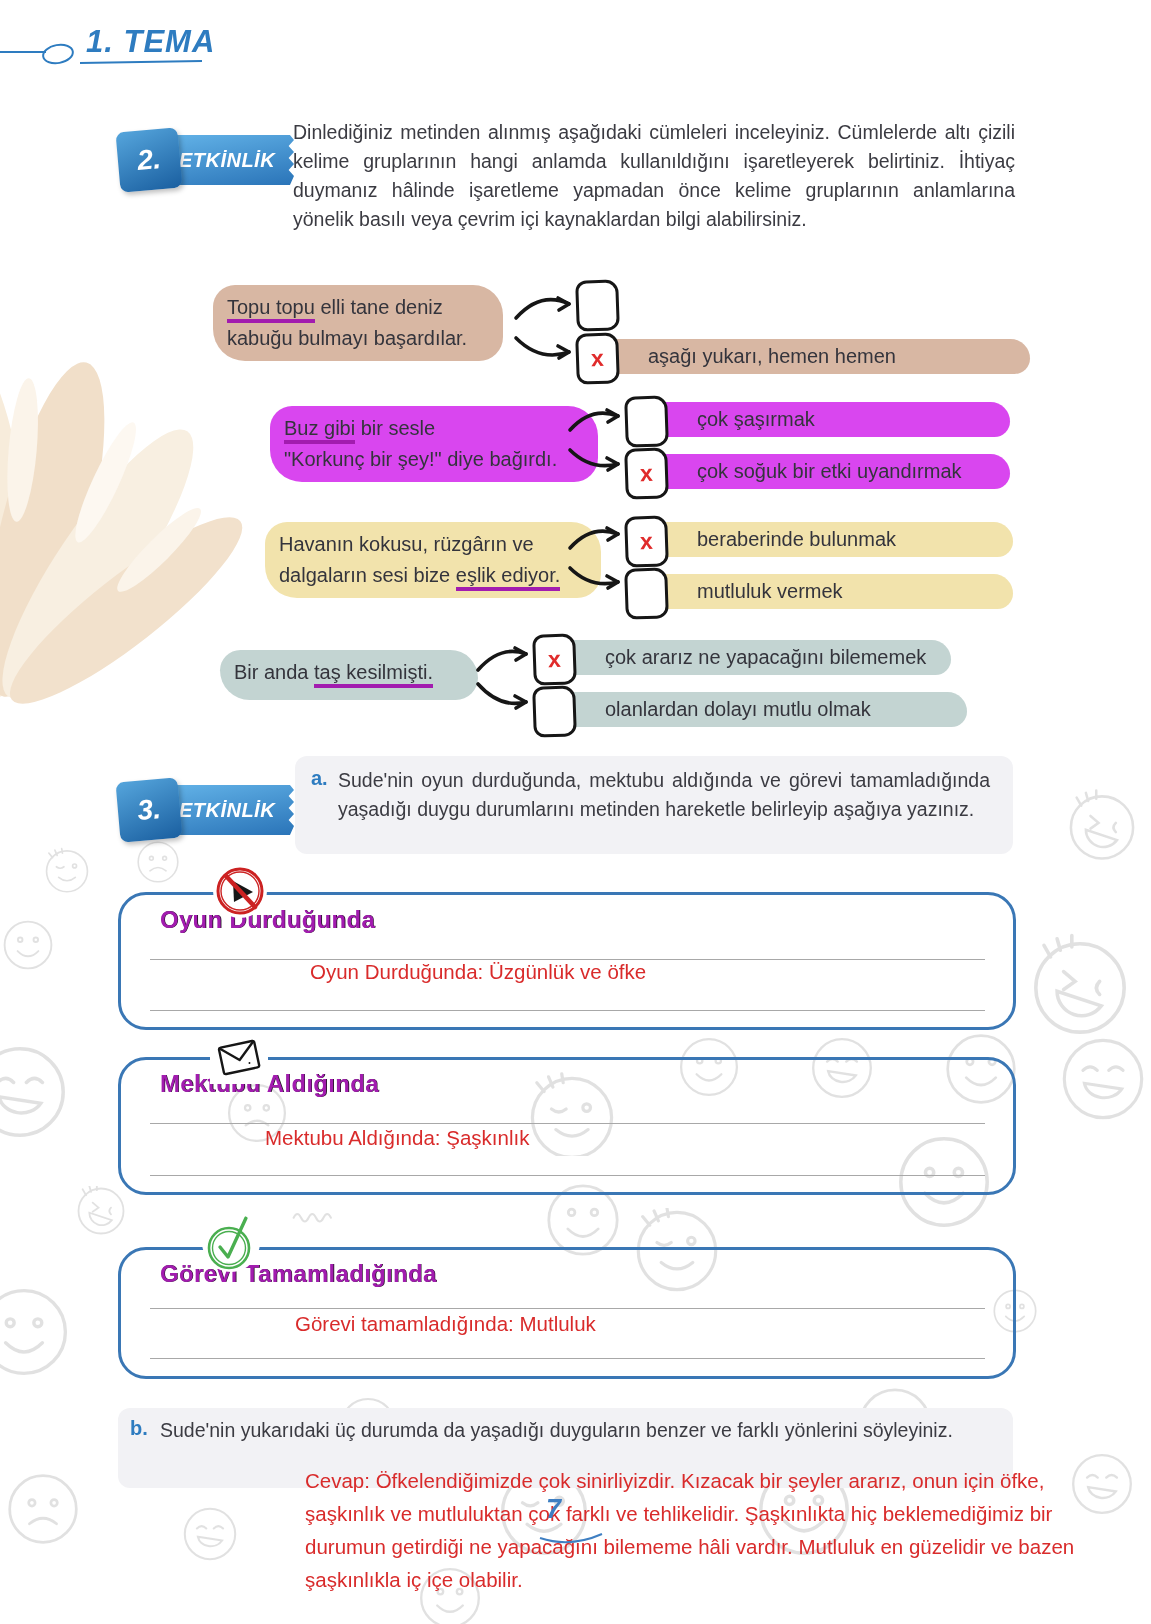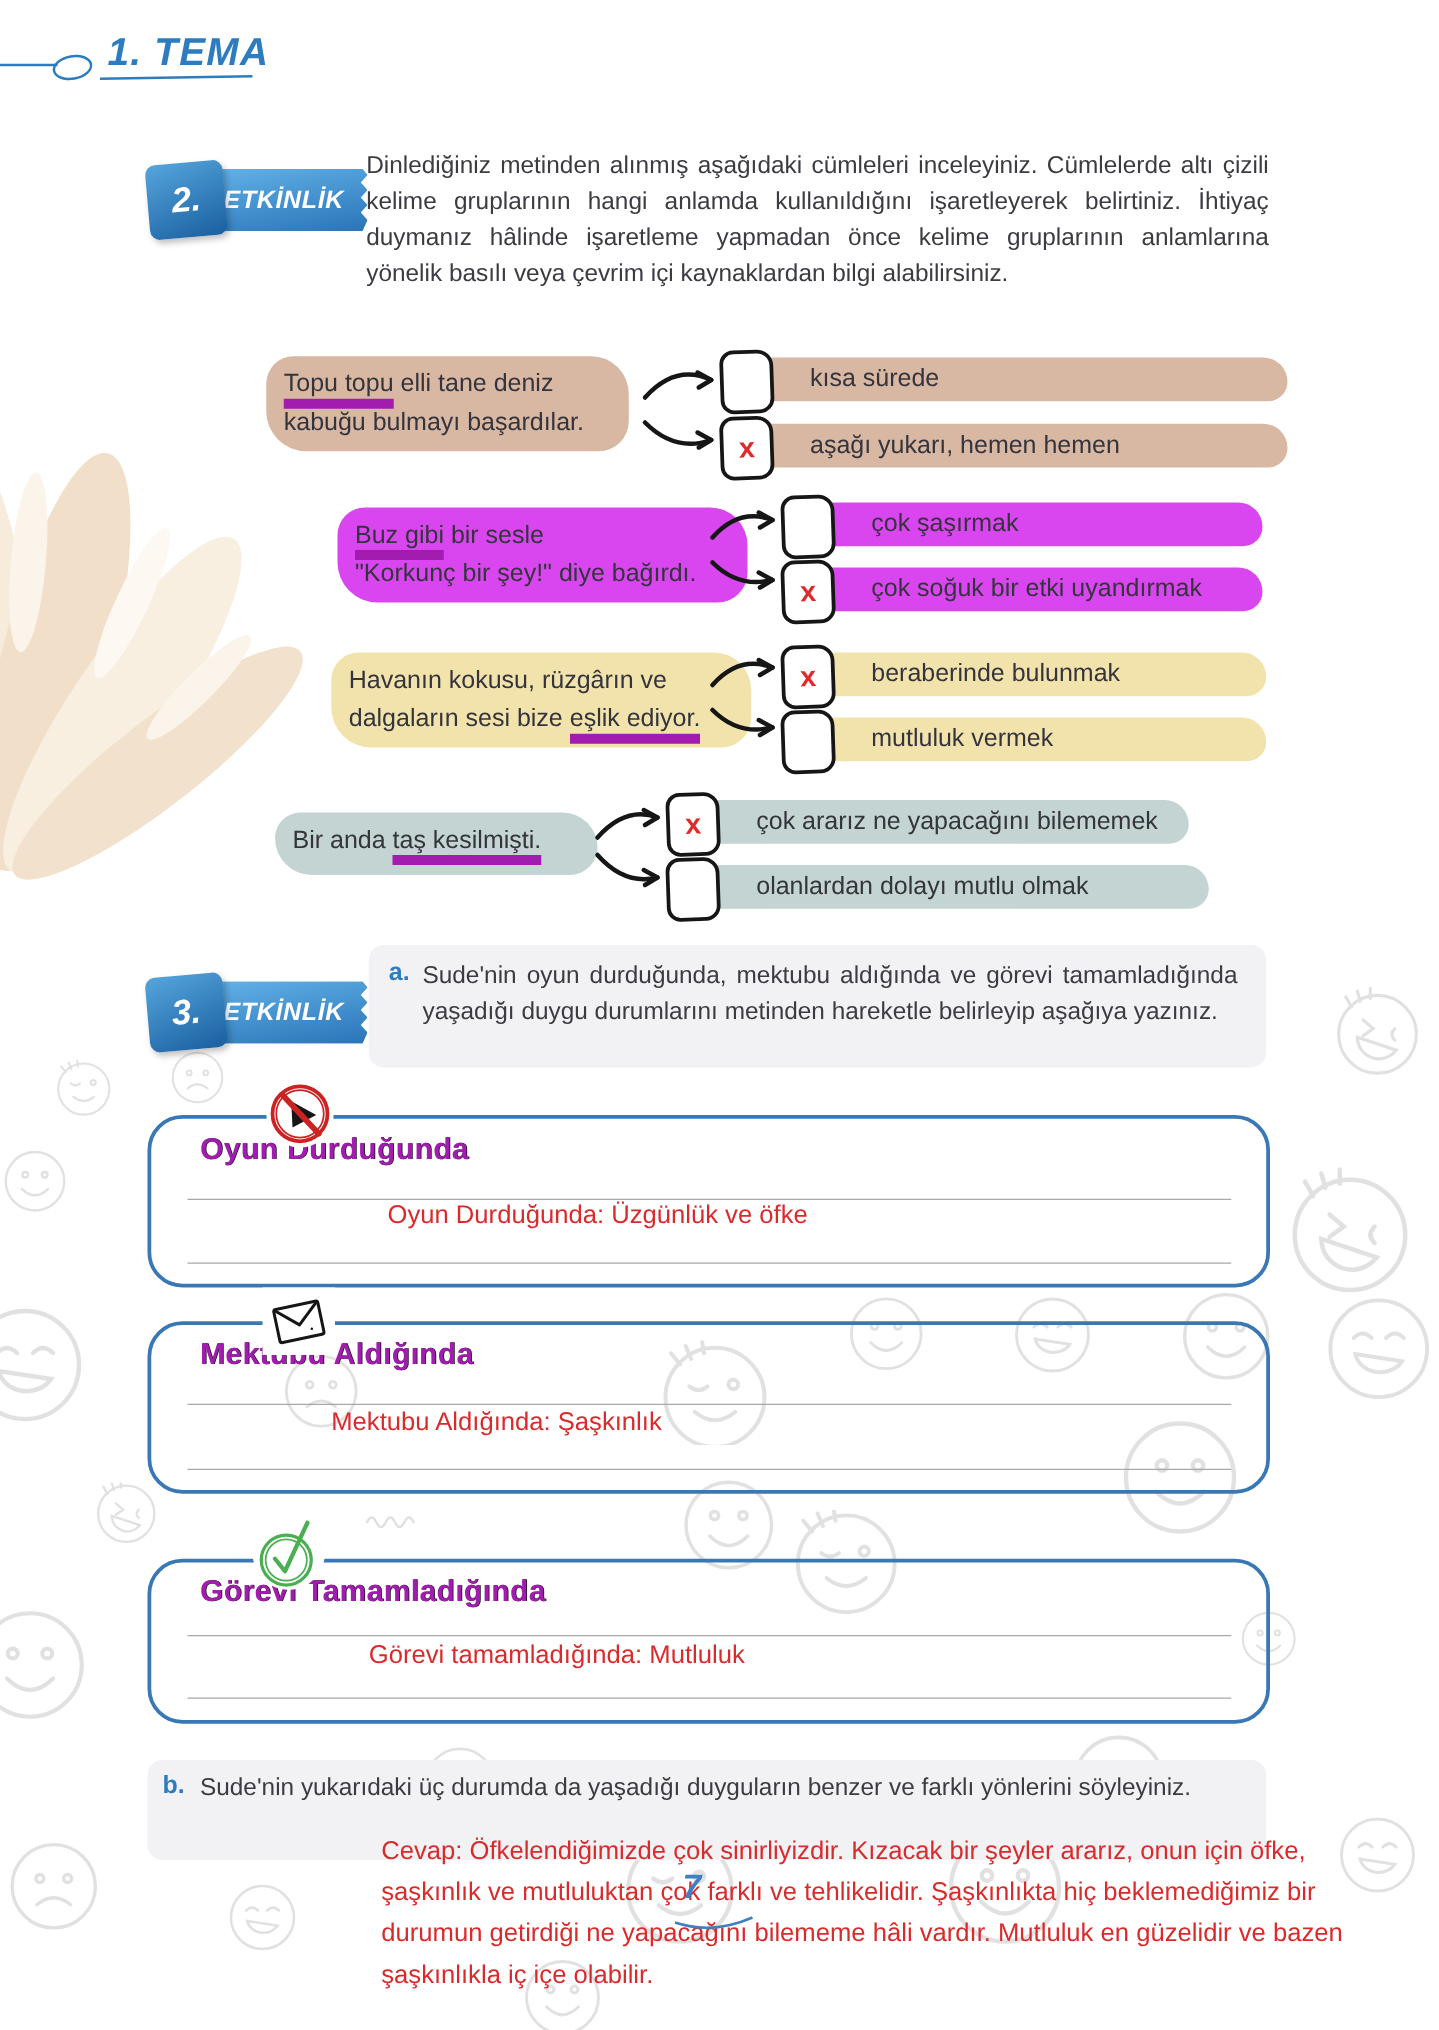--- a/index.html
+++ b/index.html
@@ -36,21 +36,21 @@
   .sub-label{font-weight:bold;color:#2e7cc0;font-size:20px;}
   
   .hl-0{background:#d8b7a3;}
   .hl-1{background:#d946ef;}
   .hl-2{background:#f2e3ac;}
   .hl-3{background:#c3d4d2;}
   .sentence{
     position:absolute;padding:7px 14px;font-size:20px;line-height:31px;
     border-radius:22px 30px 24px 32px; white-space:pre-line;color:#34343c;
   }
-  .u{border-bottom:8px solid #a21caf;padding-bottom:1px;}
+  .u{border-bottom:4px solid #a21caf;padding-bottom:1px;}
   .pill{
     position:absolute;height:35px;border-radius:12px 20px 16px 20px;
     font-size:20px;line-height:35px;color:#34343c;padding-left:52px;box-sizing:border-box;
   }
   .cb{
     position:absolute;width:37px;height:45px;background:#fff;border:3px solid #161616;
     border-radius:11px 13px 12px 11px;transform:rotate(-2deg);z-index:2;
     display:flex;align-items:center;justify-content:center;
     color:#e02b2b;font-size:23px;font-weight:600;
   }
@@ -227,21 +227,20 @@
   <div class="sentence hl-0" style="left:213px;top:281px;width:262px"><span></span><span class="u">Topu topu</span><span> elli tane deniz
 kabuğu bulmayı başardılar.</span></div>
   <svg class="arrow" style="left:512px;top:284px" width="64" height="36">
       <path d="M4 30 C 22 10, 40 8, 57 16"></path>
       <path d="M57 16 L46 10 M57 16 L47 22"></path>
     </svg>
   <svg class="arrow" style="left:512px;top:326px" width="64" height="36">
       <path d="M4 8 C 22 26, 40 28, 57 22"></path>
       <path d="M57 22 L46 16 M57 22 L47 28"></path>
     </svg>
-  <div class="pill hl-0" style="left:596px;top:282px;width:434px"><span>kısa sürede</span></div>
   <div class="cb" style="left:576px;top:276px">
       <span></span>
     </div>
   <div class="pill hl-0" style="left:596px;top:335px;width:434px"><span>aşağı yukarı, hemen hemen</span></div>
   <div class="cb" style="left:576px;top:329px">
       <span>x</span>
     </div>
 
   <div class="sentence hl-1" style="left:270px;top:402px;width:300px"><span></span><span class="u">Buz gibi</span><span> bir sesle
 "Korkunç bir şey!" diye bağırdı.</span></div>

